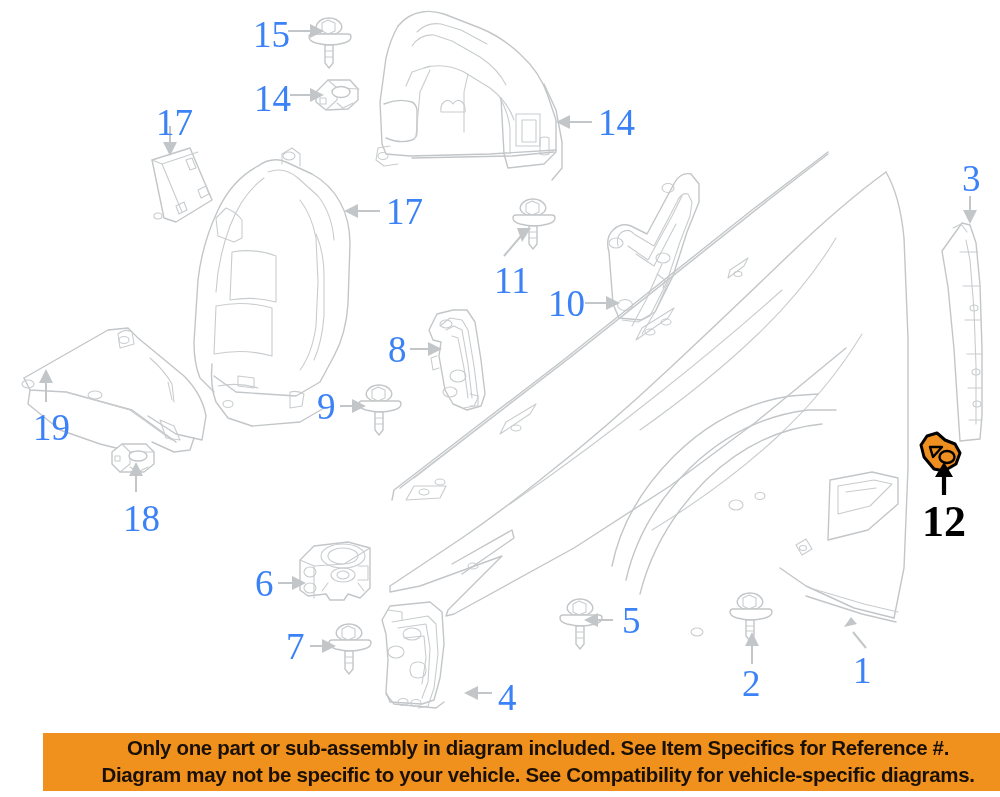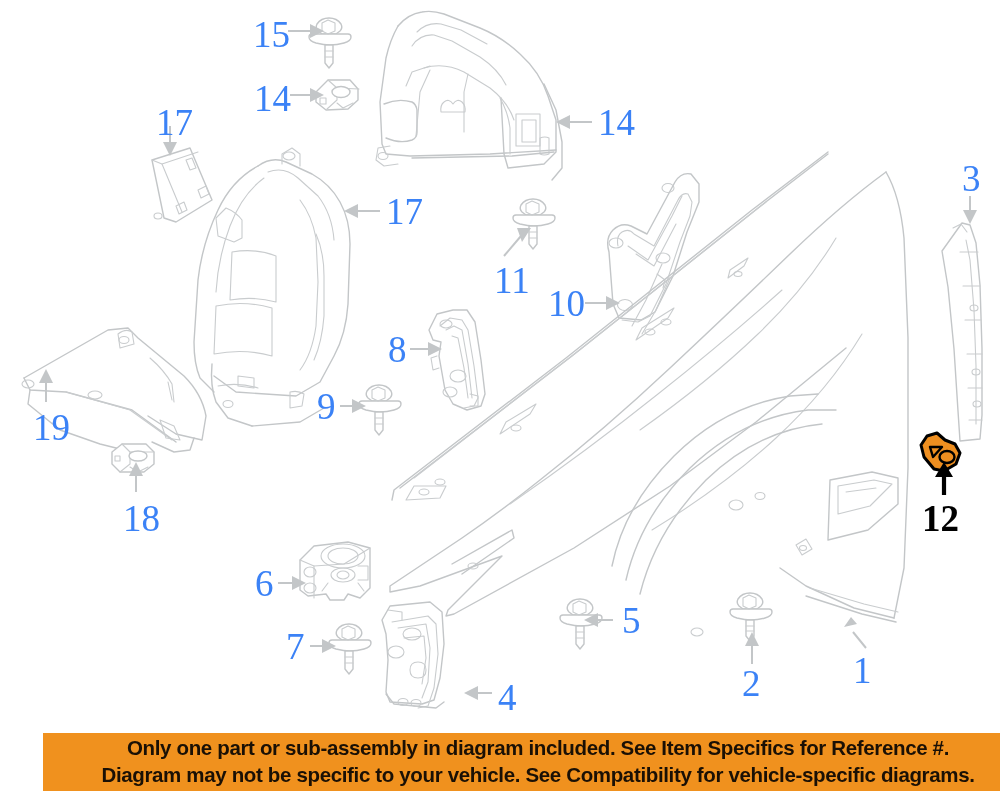--- a/index.html
+++ b/index.html
@@ -83,21 +83,21 @@
     line-height: 1;
     letter-spacing: 0px;
     white-space: nowrap;
     user-select: none;
   }
   .num-hl {
     position: absolute;
     color: #000000;
     font-family: "Liberation Serif", serif;
     font-weight: 700;
-    font-size: 37px;
+    font-size: 44px;
     line-height: 1;
     white-space: nowrap;
     text-align: right;
   }
 
   #notice-banner {
     position: absolute;
     left: 43px;
     top: 733px;
     width: 990px;

